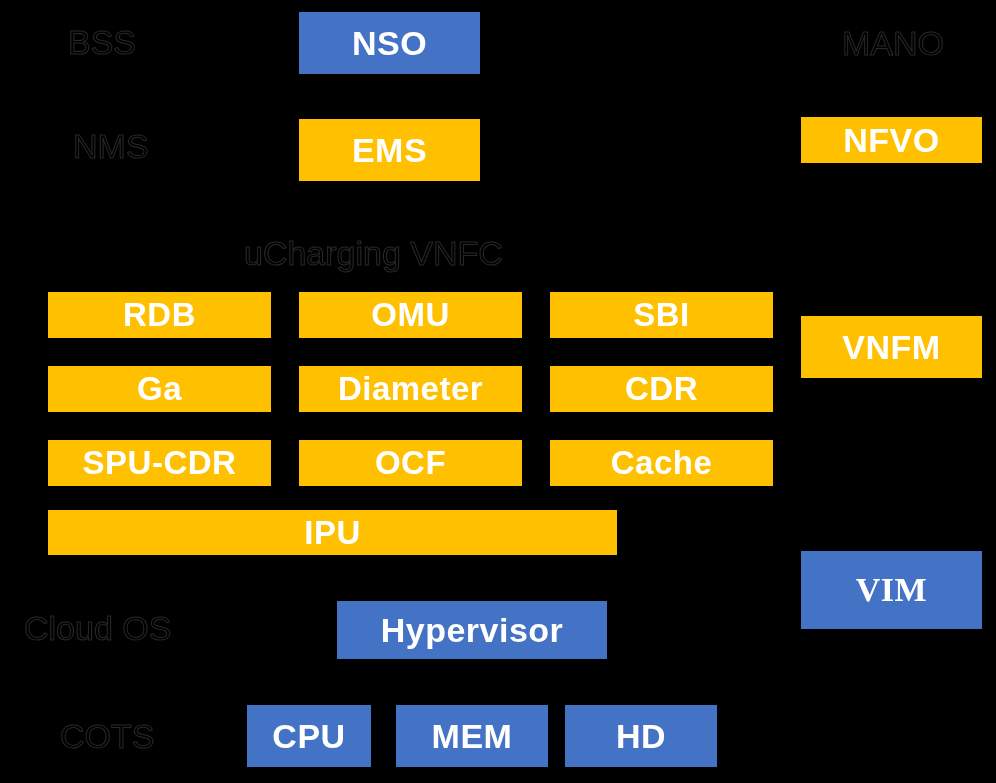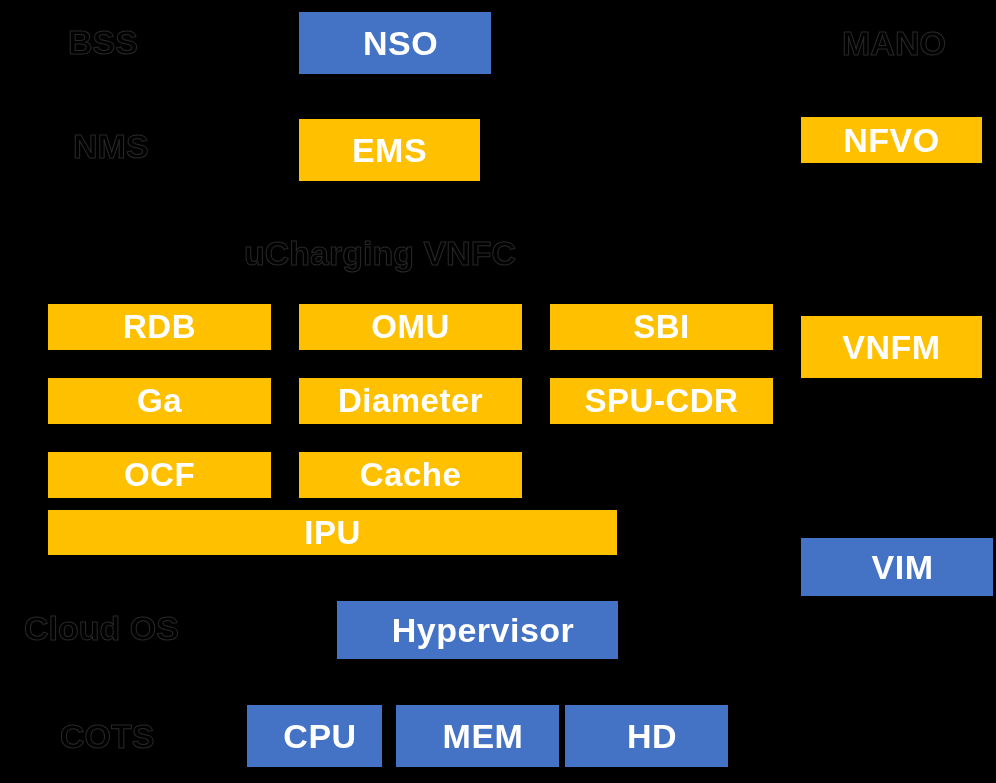--- a/index.html
+++ b/index.html
@@ -16,35 +16,35 @@
     display: flex;
     align-items: center;
     justify-content: center;
     color: var(--box-text, #FFFFFF);
     font-weight: bold;
     font-size: 34px;
     letter-spacing: 0.5px;
     white-space: nowrap;
   }
   .gold { background: var(--gold, #FFC000); }
-  .blue { background: var(--blue, #4472C4); padding-left: 11px; }
+  .blue { background: var(--blue, #4472C4); }
   .faint-label {
     position: absolute;
     color: var(--label-text, #000000);
     -webkit-text-stroke: 1px #282828;
     text-shadow: 0 0 1px rgba(90,90,90,0.45);
-    font-weight: bold;
+    font-weight: normal;
     font-size: 34px;
     line-height: 40px;
     white-space: nowrap;
   }
   #vnfc-grid {
     position: absolute;
     left: 48px;
-    top: 304px;
+    top: 292px;
     display: grid;
     grid-template-columns: repeat(3, 223px);
     grid-auto-rows: 46px;
     column-gap: 12px;
     row-gap: 23px;
     gap: 28px;
   }
   #vnfc-grid .box {
     position: static;
     font-size: 33px;
@@ -59,28 +59,29 @@
   <div class="faint-label" style="left:73px; top:126px;">NMS</div>
   <div class="faint-label" style="left:842px; top:23px;">MANO</div>
   <div class="faint-label" style="left:244px; top:233px;">uCharging VNFC</div>
   <div class="faint-label" style="left:24px; top:608px;">Cloud OS</div>
   <div class="faint-label" style="left:60px; top:716px;">COTS</div>
 
   <div class="box blue" style="left:299px; top:12px; width:181px; height:62px;">NSO</div>
   <div class="box gold" style="left:299px; top:119px; width:181px; height:62px;">EMS</div>
   <div class="box gold" style="left:801px; top:117px; width:181px; height:46px;">NFVO</div>
   <div class="box gold" style="left:801px; top:316px; width:181px; height:62px;">VNFM</div>
-  <div class="box blue" style="left:801px; top:538px; width:181px; height:58px;">VIM</div>
+  <div class="box blue" style="left:801px; top:551px; width:181px; height:78px;font-family:Liberation Serif, serif;">VIM</div>
 
   <div id="vnfc-grid">
     <div class="box gold">RDB</div>
     <div class="box gold">OMU</div>
     <div class="box gold">SBI</div>
     <div class="box gold">Ga</div>
     <div class="box gold">Diameter</div>
+    <div class="box gold">CDR</div>
     <div class="box gold">SPU-CDR</div>
     <div class="box gold">OCF</div>
     <div class="box gold">Cache</div>
   </div>
 
   <div class="box gold" style="left:48px; top:510px; width:569px; height:45px; font-size:33px;">IPU</div>
 
   <div class="box blue" style="left:337px; top:601px; width:270px; height:58px;">Hypervisor</div>
 
   <div class="box blue" style="left:247px; top:705px; width:124px; height:62px;">CPU</div>

